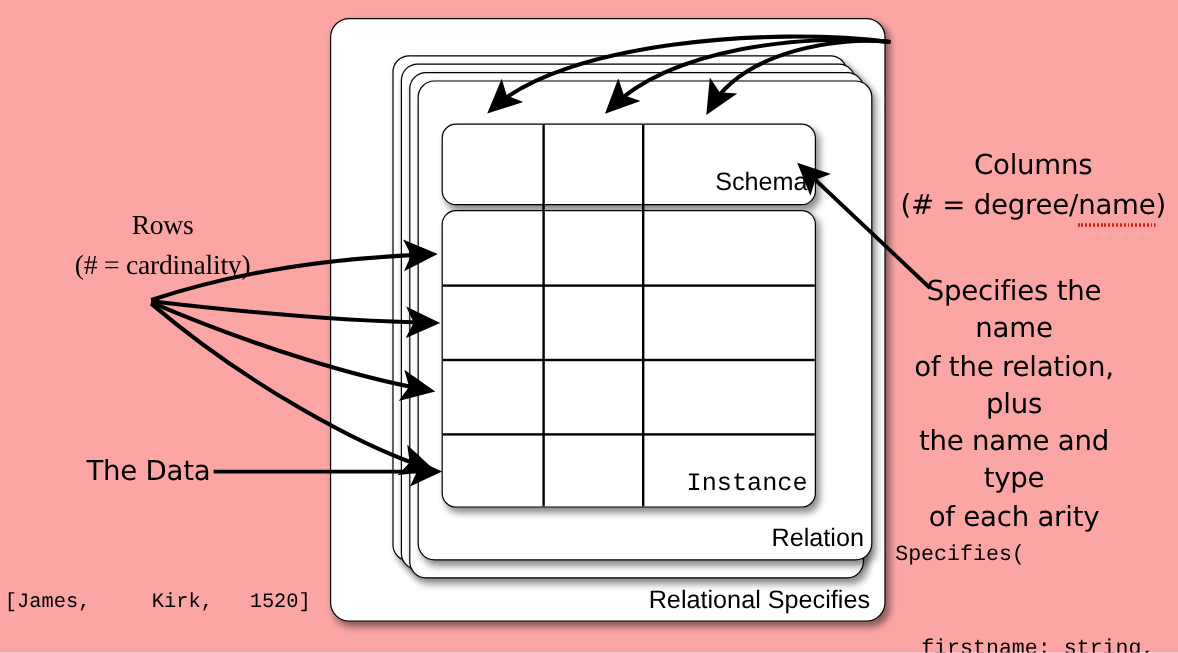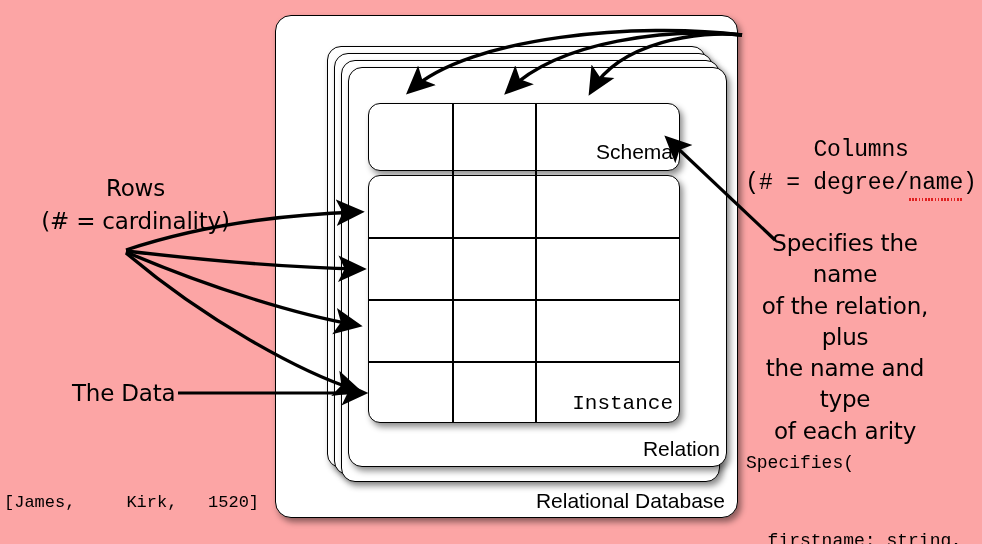--- a/index.html
+++ b/index.html
@@ -89,22 +89,22 @@
   .anno-block {
     position: absolute;
     font-family: "DejaVu Sans", sans-serif;
     font-size: 23px;
     color: #000000;
     text-align: center;
     line-height: 1.42;
     letter-spacing: -0.2px;
   }
 
-  .rows-block    { left: 8px;  top: 172px; width: 255px; }
-  .columns-block { left: 742px; top: 134px; width: 238px; font-family: Liberation Mono, monospace; }
+  .rows-block    { left: 8px;  top: 172px; width: 255px; font-family: Liberation Serif, serif; }
+  .columns-block { left: 742px; top: 122px; width: 238px; }
   .spec-block    { left: 738px; top: 228px; width: 214px; line-height: 1.36; }
   .the-data      { left: 72px; top: 380px; }
 
   
   .sp {
     position: relative;
     display: inline-block;
   }
   .sp::after {
     content: "";
@@ -167,21 +167,21 @@
 
   <div class="vline v1"></div>
   <div class="vline v2"></div>
   <div class="hline r1"></div>
   <div class="hline r2"></div>
   <div class="hline r3"></div>
 
   <div class="dia-label lbl-schema">Schema</div>
   <div class="dia-label lbl-instance">Instance</div>
   <div class="dia-label lbl-relation">Relation</div>
-  <div class="dia-label lbl-database">Relational Database</div>
+  <div class="dia-label lbl-database">Relational Specifies</div>
 
   <svg class="arrows" viewBox="0 0 982 544">
     <defs>
       <marker id="ah" markerWidth="9" markerHeight="9" refX="6.4" refY="4.5" orient="auto" markerUnits="strokeWidth">
         <path d="M0,0.6 L8.4,4.5 L0,8.4 L1.9,4.5 Z" fill="#000"></path>
       </marker>
     </defs>
 
     <g stroke="#000" stroke-width="3.4" fill="none" marker-end="url(#ah)">
       <path d="M126,250 C 210,222 300,214 358,212"></path>

